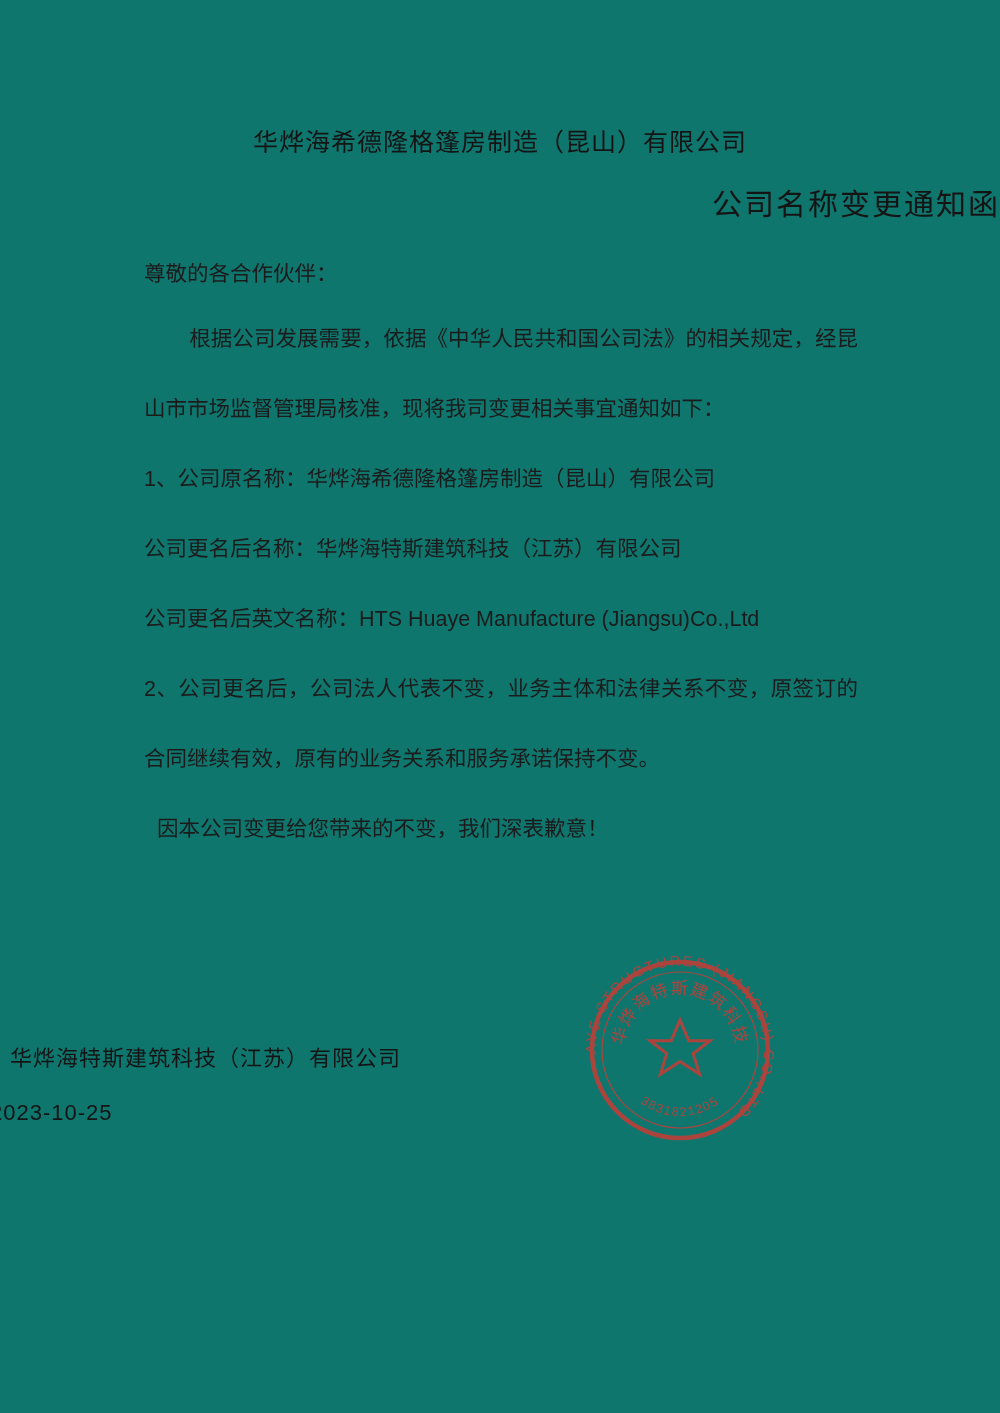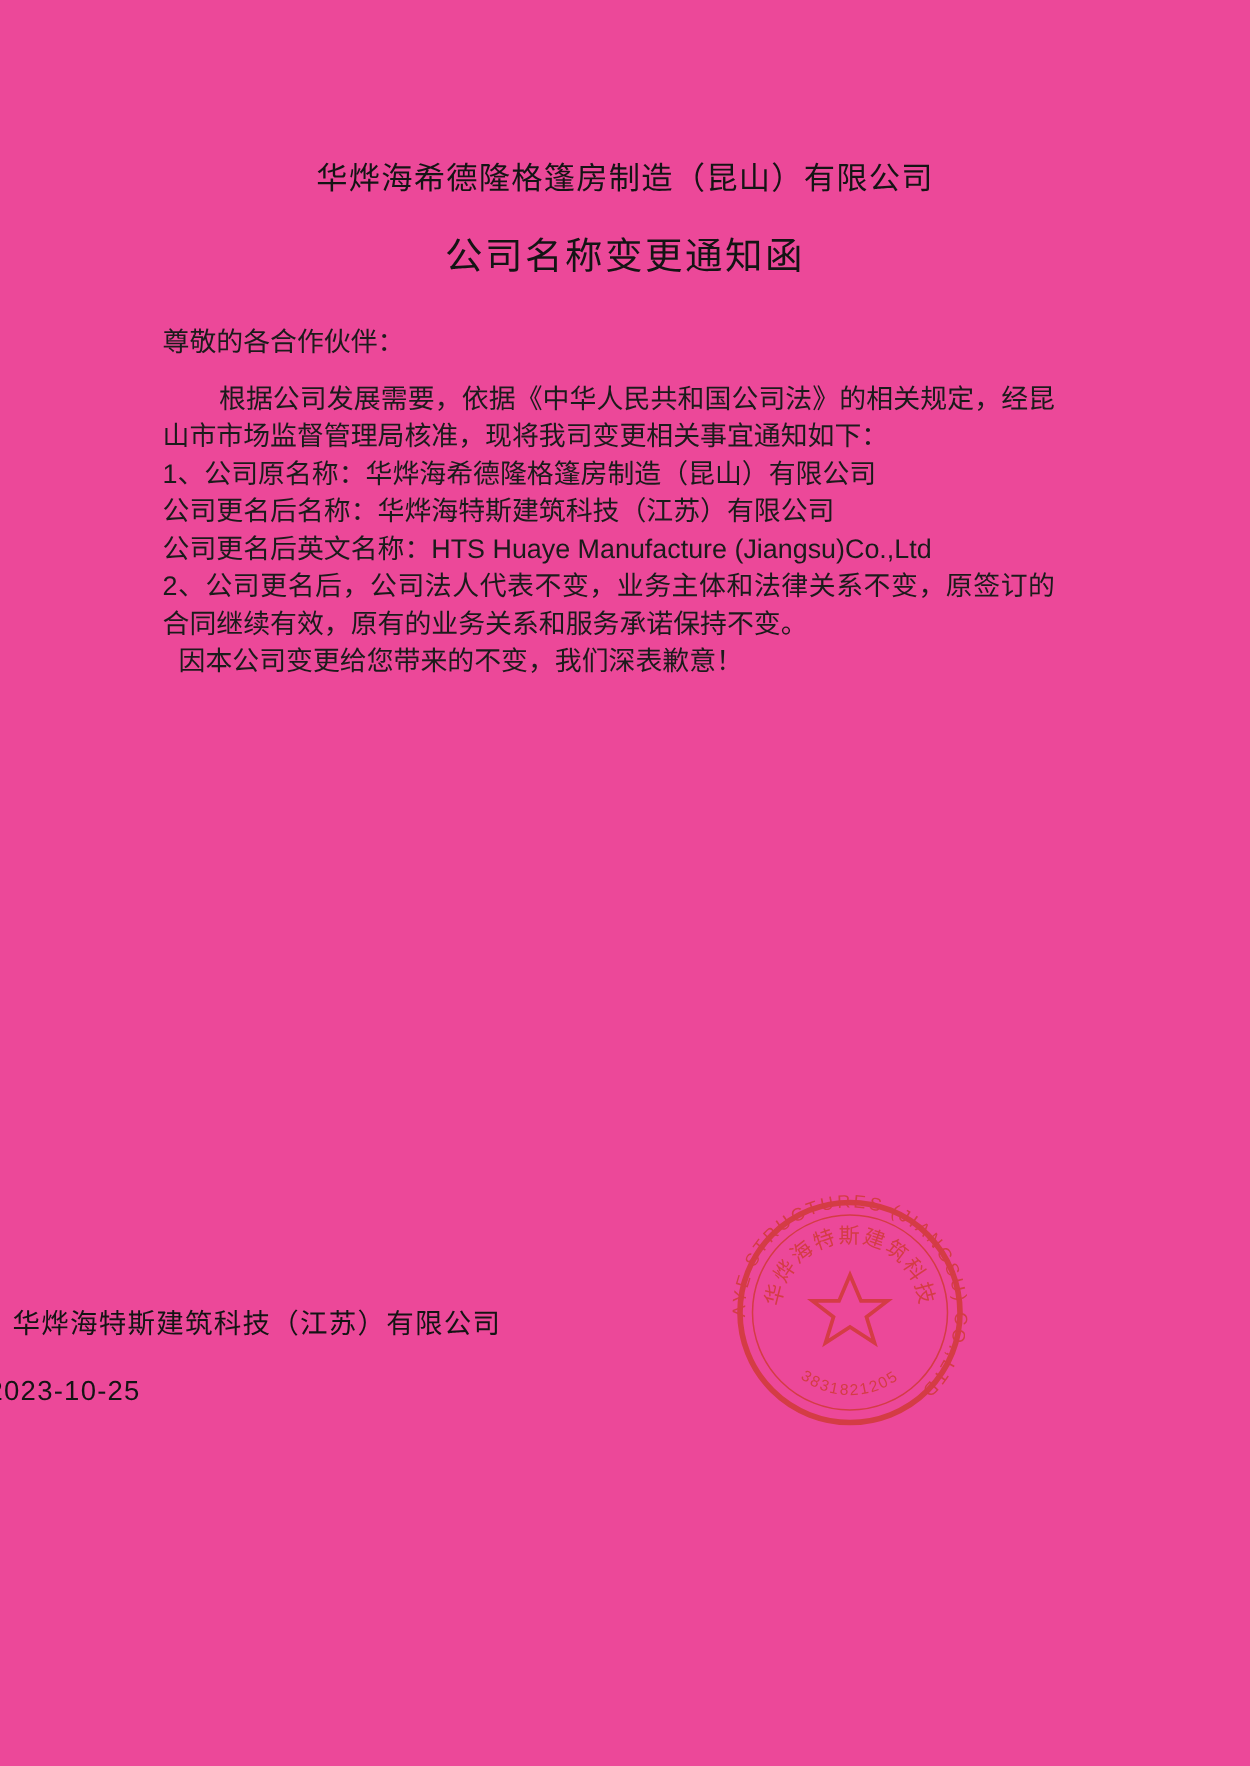--- a/index.html
+++ b/index.html
@@ -11,21 +11,21 @@
     width: 1000px;
     height: 1413px;
     position: relative;
     overflow: hidden;
     font-family: "Liberation Sans", "DejaVu Sans", sans-serif;
     color: #1b1b1b;
   }
   .page {
     position: absolute;
     inset: 0;
-    background: #ec4899;
+    background: #0f766e;
   }
   .doc {
     position: absolute;
     left: 0;
     top: 0;
     width: 1000px;
     height: 1413px;
     padding: 0;
   }
   .company-header {
@@ -36,35 +36,35 @@
     text-align: center;
     font-size: 25px;
     letter-spacing: 1px;
     color: #141414;
   }
   .doc-title {
     position: absolute;
     top: 180px;
     left: 0;
     width: 1000px;
-    text-align: center;
+    text-align: right;
     font-size: 30px;
     letter-spacing: 2px;
     color: #141414;
     font-family: Liberation Serif, serif;
   }
   .body-block {
     position: absolute;
     top: 252px;
-    left: 130px;
+    left: 144px;
     width: 714px;
   }
   .para {
     font-size: 21.5px;
-    line-height: 30px;
+    line-height: 70px;
     color: #1b1b1b;
     margin: 0;
     text-align: justify;
     text-justify: inter-ideograph;
   }
   .para.indent {
     text-indent: 2.1em;
   }
   .para.indent-small {
     text-indent: 0.6em;

